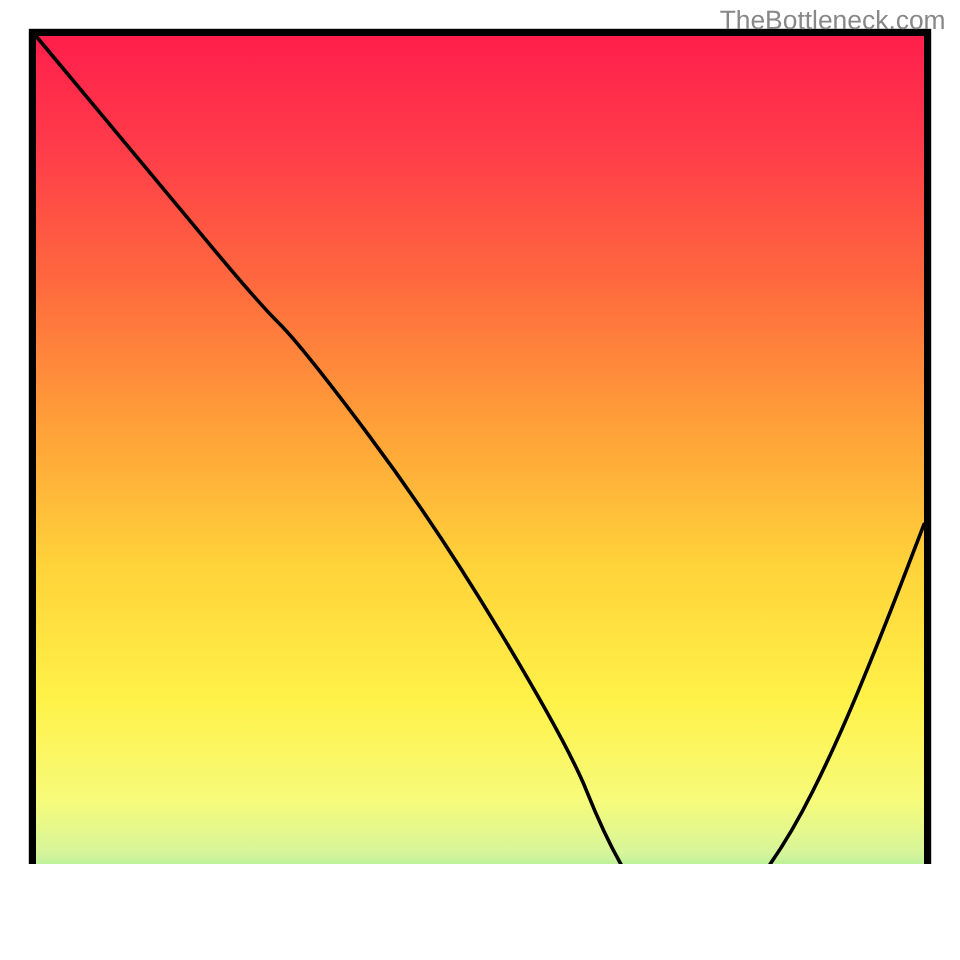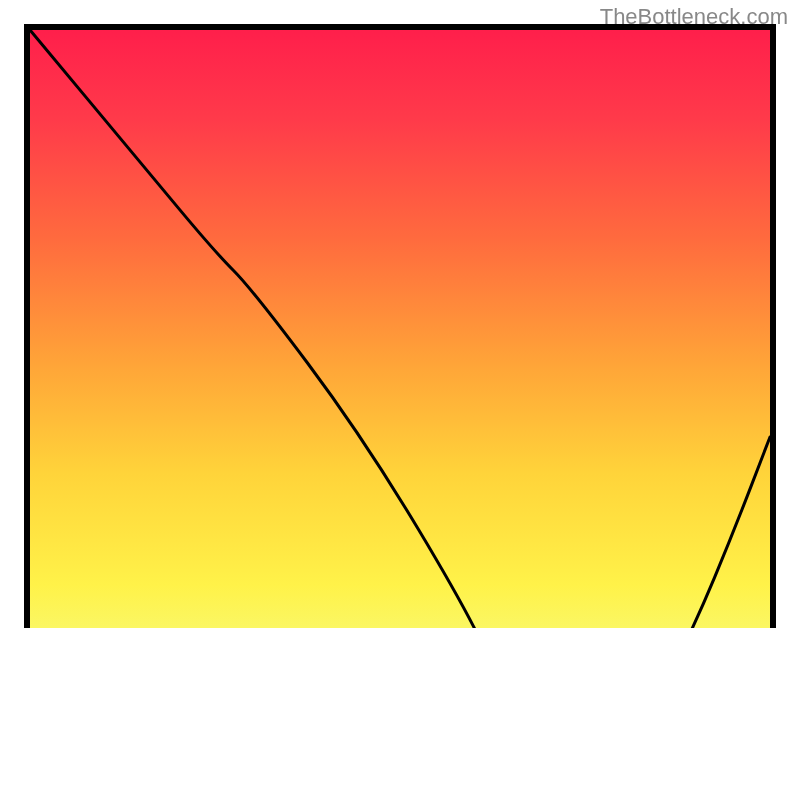--- a/index.html
+++ b/index.html
@@ -4,21 +4,21 @@
 <style>
   body {
     margin: 0;
     padding: 0;
     background: #fff;
     font-family: Arial, sans-serif;
   }
   .chart-container {
     position: relative;
     width: 800px;
-    height: 628px;
+    height: 720px;
   }
   .watermark {
     position: absolute;
     top: 4px;
     right: 12px;
     font-size: 22px;
     font-weight: 500;
     color: #888;
     z-index: 10;
   }

